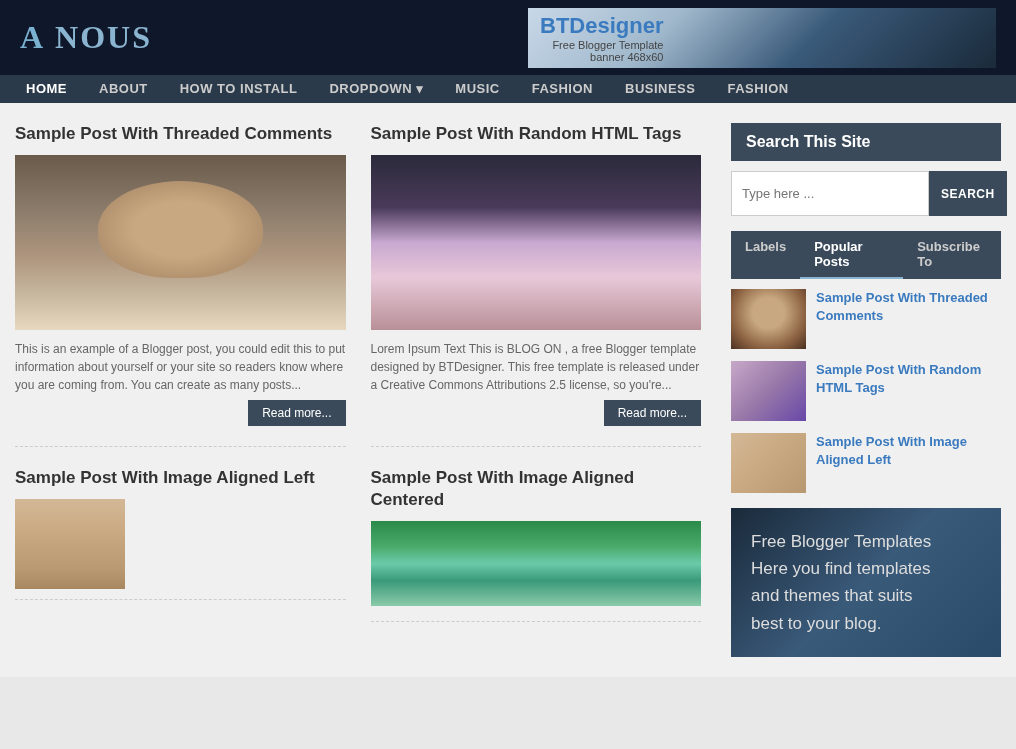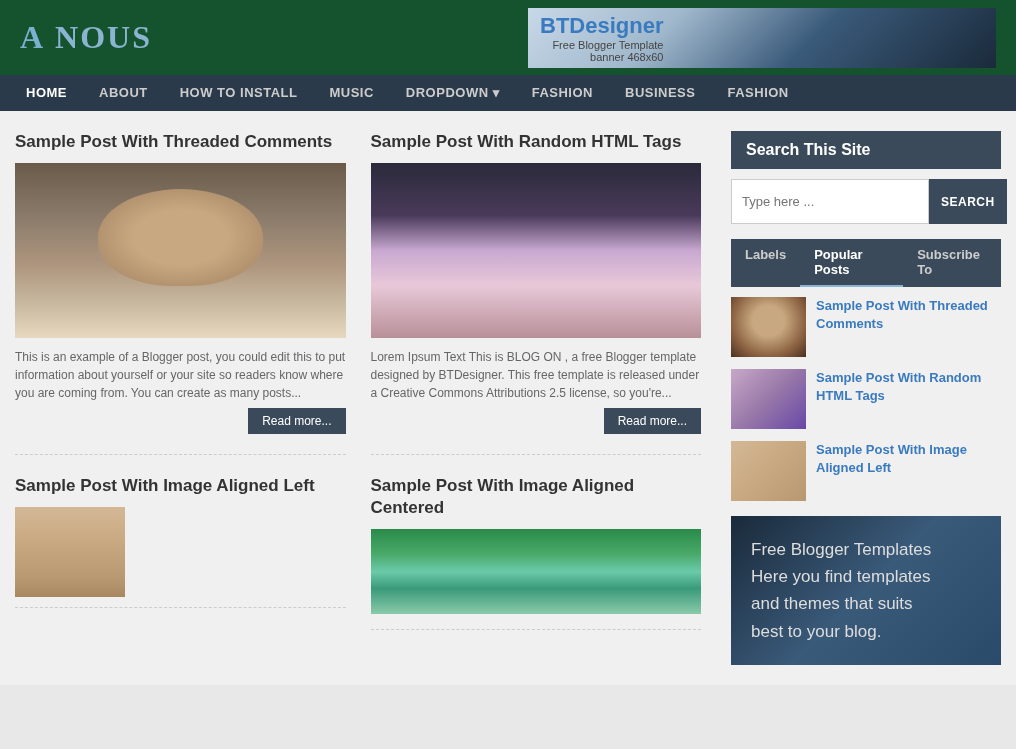--- a/index.html
+++ b/index.html
@@ -1,20 +1,20 @@
 <!DOCTYPE html>
 <html><head>
   <meta charset="utf-8">
   <style>
     * { margin: 0; padding: 0; box-sizing: border-box; }
     body { font-family: Arial, sans-serif; background: #e8e8e8; font-size: 13px; }
 
     
     #header {
-      background: #14532d;
+      background: #0f172a;
       display: flex;
       align-items: center;
       justify-content: space-between;
       padding: 10px 20px;
       height: 75px;
     }
     #logo {
       color: #fff;
       font-size: 32px;
       font-weight: bold;
@@ -35,21 +35,21 @@
     #banner-ad-text { text-align: right; }
     #banner-ad-text .btd { font-size: 22px; font-weight: bold; color: #222; }
     #banner-ad-text .btd span { color: #3a7abf; }
     #banner-ad-text .sub { font-size: 11px; color: #444; }
 
     
     nav {
       background: #2a3a4a;
       display: flex;
       align-items: center;
-      height: 36px;
+      height: 28px;
       padding: 0 10px;
     }
     nav a {
       color: #ccc;
       text-decoration: none;
       padding: 0 16px;
       font-size: 13px;
       font-weight: bold;
       line-height: 40px;
       display: inline-block;
@@ -256,22 +256,22 @@
       <div class="sub">Free Blogger Template</div>
       <div class="sub">banner 468x60</div>
     </div>
   </div>
 </div>
 
 <nav>
   <a href="#" class="active">HOME</a>
   <a href="#">ABOUT</a>
   <a href="#">HOW TO INSTALL</a>
+  <a href="#">DROPDOWN ▾</a>
   <a href="#">MUSIC</a>
-  <a href="#">DROPDOWN ▾</a>
   <a href="#">FASHION</a>
   <a href="#">BUSINESS</a>
   <a href="#">FASHION</a>
 </nav>
 
 <div id="content-wrapper">
 
   <div id="main-content">
     <div class="post-grid">
 

